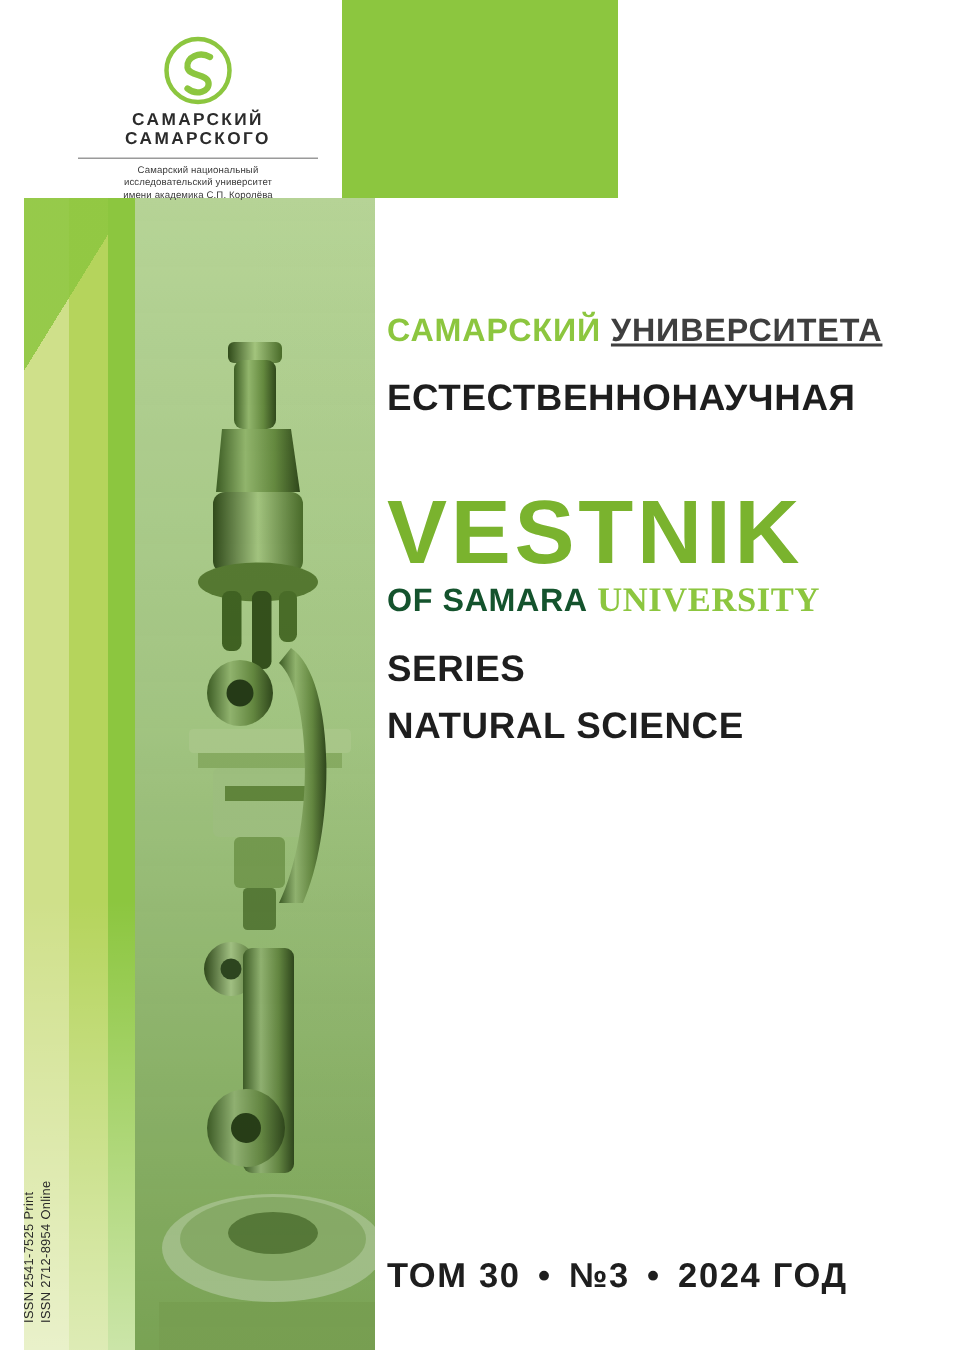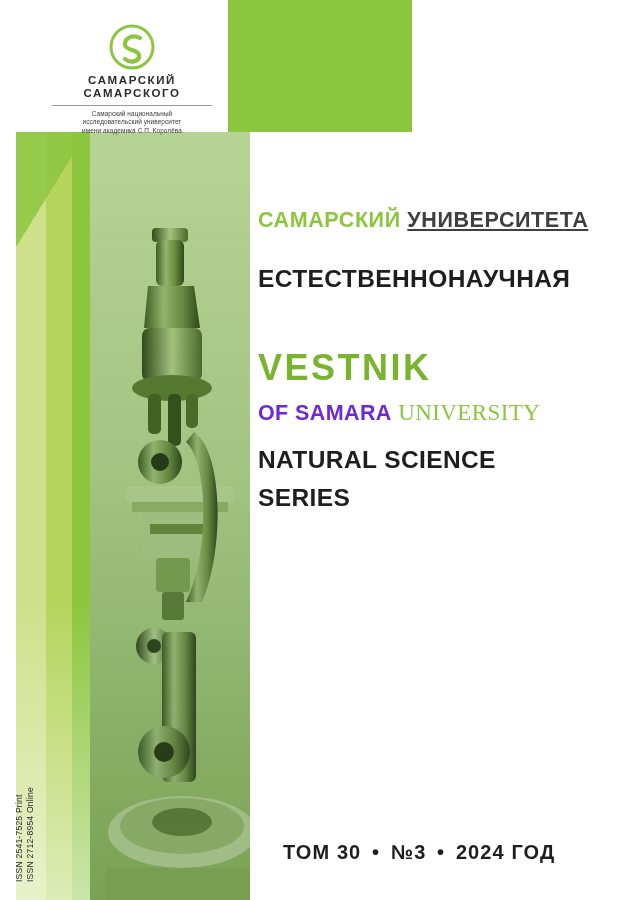--- a/index.html
+++ b/index.html
@@ -174,62 +174,61 @@
   .t-samara-ru {
     margin-top: 2px;
     font-size: 21.5px;
     font-weight: bold;
     letter-spacing: .6px;
     line-height: 24px;
   }
   .t-samara-ru .a { color: #8cc63f; }
   .t-samara-ru .b { color: #3f3f3f; font-weight: bold; text-decoration: underline; }
   .t-series-ru {
-    margin-top: 29px;
+    margin-top: 16px;
     font-size: 24.5px;
     font-weight: bold;
     color: #1e1e1e;
     line-height: 36px;
     letter-spacing: .4px;
   }
   .t-vestnik-en {
     margin-top: 42px;
-    font-size: 36px;
+    font-size: 60px;
     font-weight: bold;
     letter-spacing: 2.5px;
     color: #7ab32e;
     line-height: 58px;
   }
   .t-samara-en {
     margin-top: 4px;
     font-size: 21.5px;
     line-height: 24px;
     letter-spacing: .4px;
   }
-  .t-samara-en .a { color: #6d28d9; font-weight: bold; }
-  .t-samara-en .b { color: #8cc63f; font-weight: normal; font-family: "Liberation Serif", serif; font-size: 23px; }
+  .t-samara-en .a { color: #14532d; font-weight: bold; }
+  .t-samara-en .b { color: #8cc63f; font-weight: bold; font-family: "Liberation Serif", serif; font-size: 23px; }
   .t-series-en {
     margin-top: 16px;
     font-size: 24.5px;
     font-weight: bold;
     color: #1e1e1e;
     line-height: 38px;
     letter-spacing: .4px;
   }
 
   
   .footer {
     position: absolute;
     left: 258px;
     bottom: 36px;
-    font-size: 20px;
+    font-size: 23px;
     font-weight: bold;
     color: #1e1e1e;
     letter-spacing: 1.1px;
-    margin-left: 25px;
   }
   .footer .dot { color: #1e1e1e; padding: 0 4px; }
 </style>
 </head>
 <body>
 
 <div class="page">
 
   <div class="band-top-strip"></div>
   <div class="band-top-white"></div>
@@ -335,22 +334,22 @@
     </div>
     <div class="t-series-ru">
       <div>ЕСТЕСТВЕННОНАУЧНАЯ</div>
     </div>
     <div class="t-vestnik-en">VESTNIK</div>
     <div class="t-samara-en">
       <span class="a">OF SAMARA</span>
       <span class="b">UNIVERSITY</span>
     </div>
     <div class="t-series-en">
+      <div>SERIES</div>
       <div>NATURAL SCIENCE</div>
-      <div>SERIES</div>
     </div>
   </div>
 
   <div class="footer">
     <span>ТОМ 30</span>
     <span class="dot">•</span>
     <span>№3</span>
     <span class="dot">•</span>
     <span>2024 ГОД</span>
   </div>

